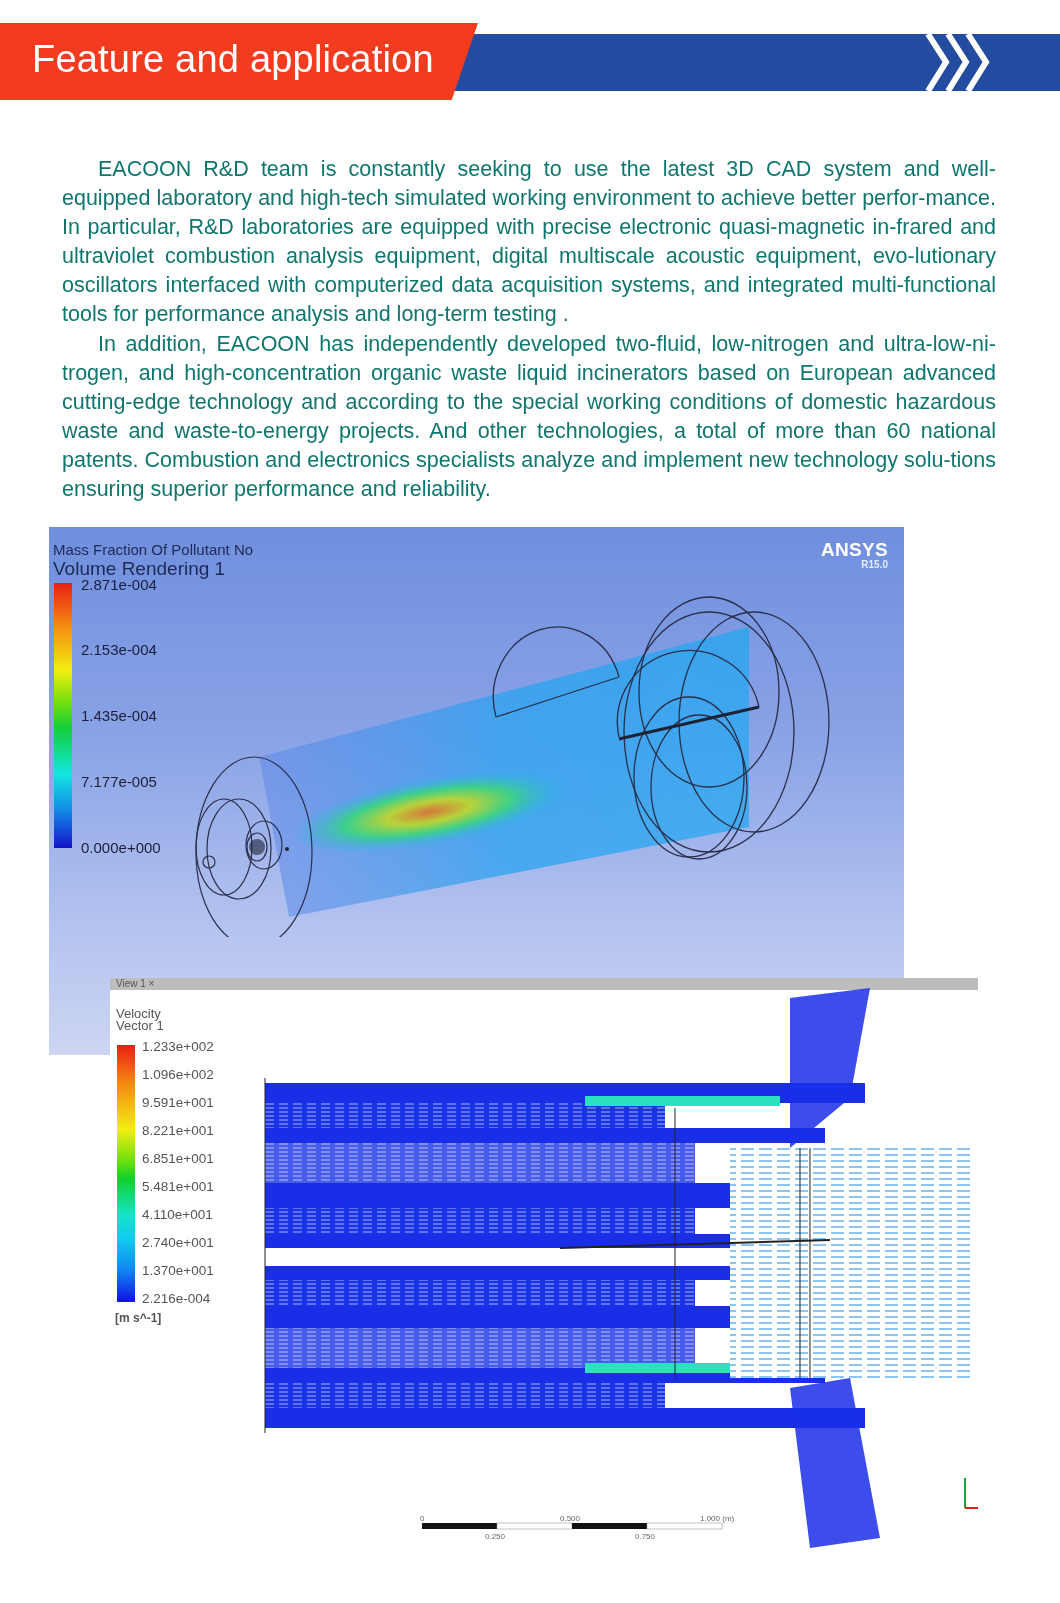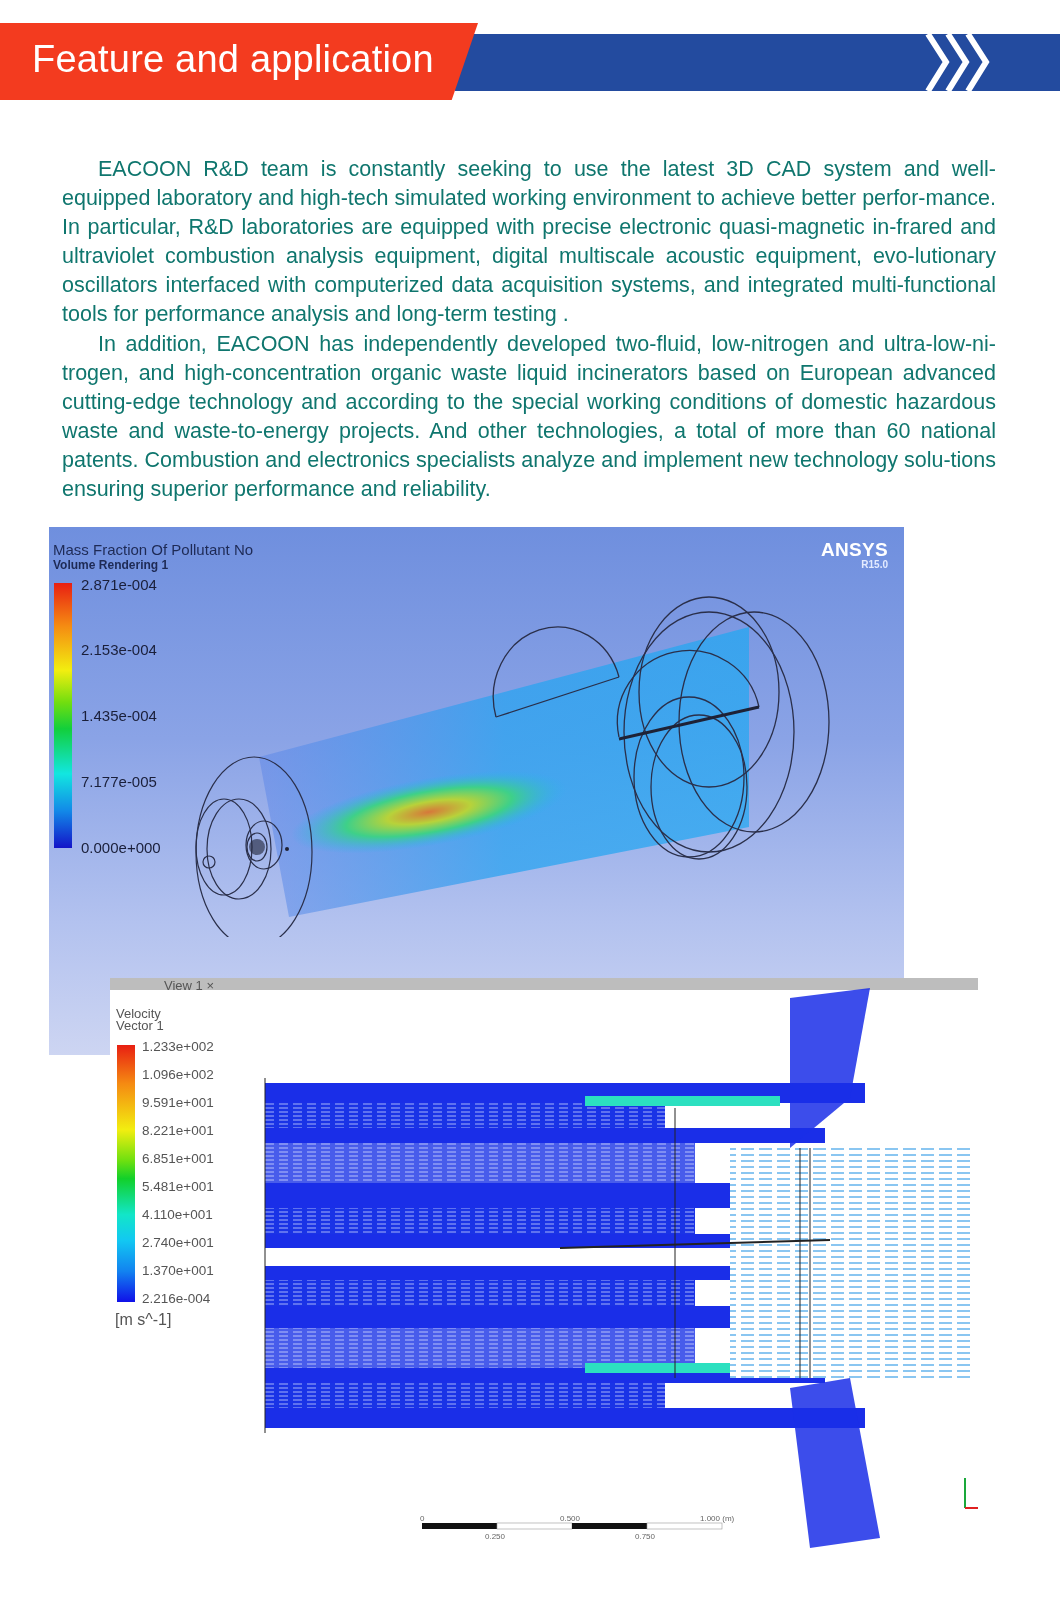--- a/index.html
+++ b/index.html
@@ -14,38 +14,38 @@
   .chevrons { position:absolute; left:920px; top:34px; width:105px; height:57px; }
 
   
   .text { position:absolute; left:62px; top:155px; width:934px; font-size:21.5px; line-height:29.1px; text-align:justify; font-family:"Liberation Sans", sans-serif; color:#0f766e; }
   .text p { margin:0; text-indent:36px; }
 
   
   .fig1 { position:absolute; left:49px; top:527px; width:855px; height:528px; overflow:hidden;
           background: linear-gradient(180deg, #6f8fde 0%, #8aa3e6 40%, #b3c2ef 75%, #cdd5f2 100%); }
   .fig1 .legend-title { position:absolute; left:4px; top:16px; font-size:15px; color:#1e2a55; line-height:14px; }
-  .fig1 .legend-sub { position:absolute; left:4px; top:31px; font-size:12px; color:#1e2a55;font-weight:bold; }
+  .fig1 .legend-sub { position:absolute; left:4px; top:31px; font-size:19px; color:#1e2a55; }
   .fig1 .cbar { position:absolute; left:5px; top:56px; width:18px; height:265px;
           background: linear-gradient(180deg, #e81f12 0%, #f58a12 16%, #f2ee10 33%, #72de0f 45%, #12cf3b 55%, #12e6e0 72%, #1289e8 86%, #1414c8 100%); }
   .fig1 .tick { position:absolute; left:32px; font-size:15px; color:#1a1f3a; }
   .fig1 .brand { position:absolute; right:16px; top:12px; text-align:right; color:#ffffff; }
   .fig1 .brand .b1 { font-size:19px; font-weight:bold; letter-spacing:0.3px; }
   .fig1 .brand .b2 { font-size:10px; font-weight:bold; color:#e4ebff; margin-top:-2px; }
   .fig1 svg { position:absolute; left:0; top:0; }
 
   
   .fig2 { position:absolute; left:110px; top:978px; width:868px; height:580px; overflow:hidden; background:#ffffff; }
   .fig2 .titlebar { position:absolute; left:0; top:0; width:868px; height:12px; background:#bdbdbd; }
-  .fig2 .titlebar span { position:absolute; left:6px; top:0; font-size:13px; color:#555;margin-left:48px; }
+  .fig2 .titlebar span { position:absolute; left:6px; top:0; font-size:10px; color:#555; }
   .fig2 .legend-title { position:absolute; left:6px; top:30px; font-size:13px; color:#555; line-height:12px; }
   .fig2 .cbar { position:absolute; left:7px; top:67px; width:18px; height:257px;
           background: linear-gradient(180deg, #e81f12 0%, #f58a12 15%, #f2ee10 33%, #6ee010 45%, #12d02a 52%, #12e6c8 66%, #12c8f2 76%, #1283f0 88%, #1010e8 100%); }
   .fig2 .tick { position:absolute; left:32px; font-size:13.5px; color:#555; }
-  .fig2 .units { position:absolute; left:5px; top:333px; font-size:16px; color:#555; }
+  .fig2 .units { position:absolute; left:5px; top:333px; font-size:12px; color:#555;font-weight:bold; }
   .fig2 svg { position:absolute; left:0; top:0; }
   .fig2 .scale-label { position:absolute; font-size:8px; color:#666; }
 </style>
 </head>
 <body>
 
 <div class="banner">
   <div class="banner-blue"></div>
   <div class="banner-red"></div>
   <div class="banner-title">Feature and application</div>

